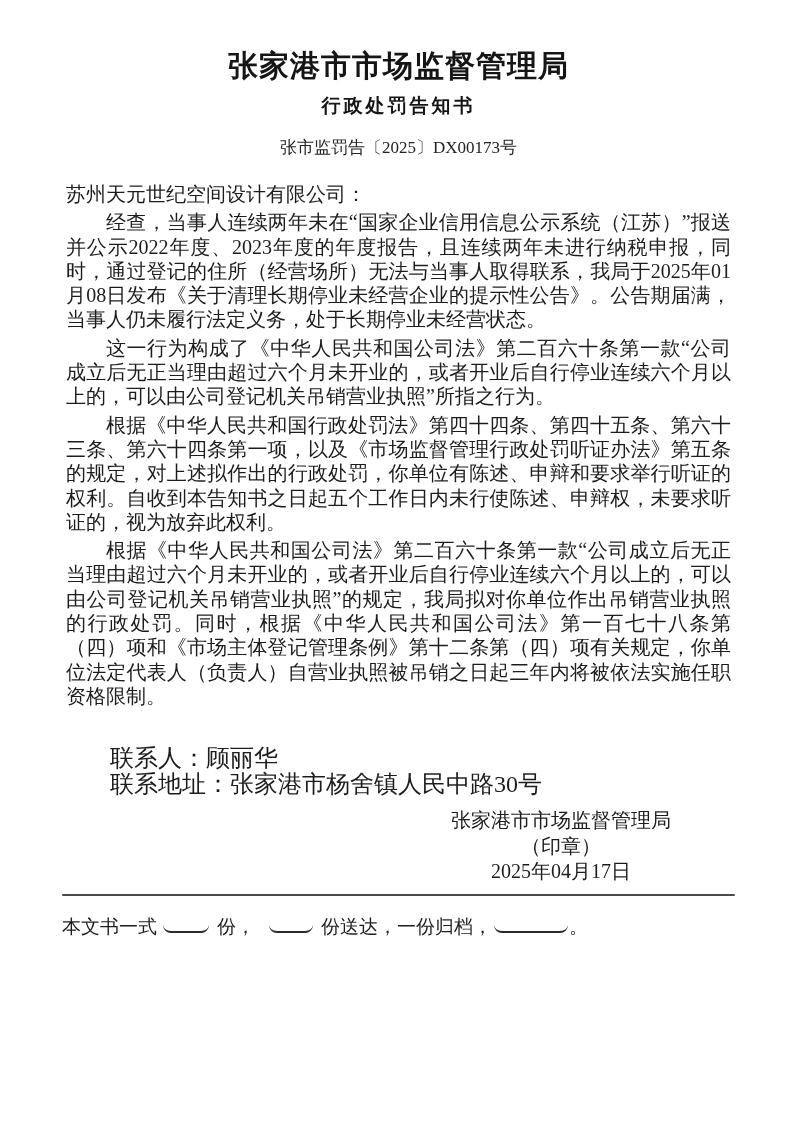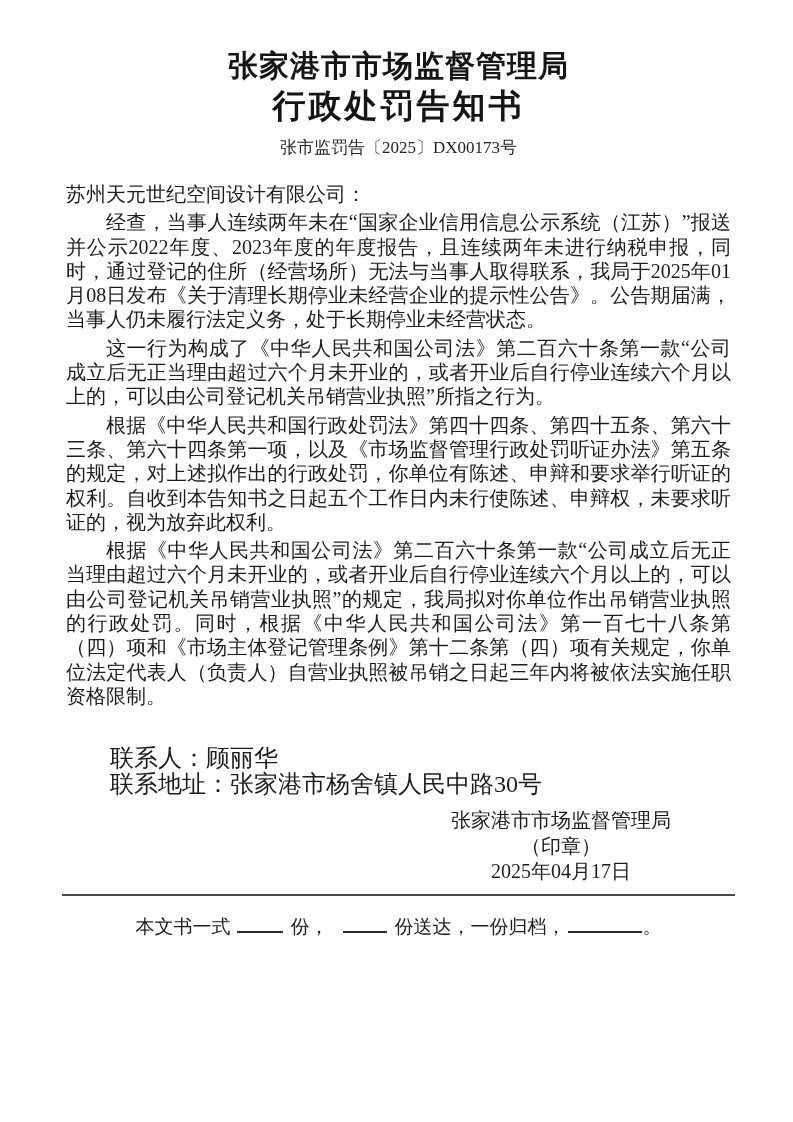--- a/index.html
+++ b/index.html
@@ -1,15 +1,15 @@
 <!DOCTYPE html>
 <html><head>
 <meta charset="utf-8">
 <style>
-  * { margin: 0; padding: 0; box-sizing: border-box; }
+  * { margin: 0; padding: 0; box-sizing: border-box; border-radius: 8px; }
   html, body { background: #ffffff; }
   body {
     width: 793px;
     height: 1122px;
     font-family: "Liberation Serif", serif;
     color: #1c1c1c;
     overflow: hidden;
   }
   .page {
     width: 793px;
@@ -21,21 +21,21 @@
     font-family: "Liberation Sans", sans-serif;
     font-weight: 700;
     font-size: 30px;
     line-height: 40px;
     letter-spacing: 1px;
     color: #151515;
   }
   .subtitle {
     font-family: Liberation Sans, sans-serif;
     font-weight: 700;
-    font-size: 33px;
+    font-size: 19px;
     line-height: 40px;
     letter-spacing: 3px;
     color: #151515;
   }
   .doc-number {
     font-size: 17px;
     line-height: 24px;
     margin-top: 10px;
     color: #222;
   }
@@ -64,21 +64,21 @@
     font-size: 20px;
     line-height: 25.5px;
   }
   .divider {
     border: none;
     border-top: 2px solid #4a4a4a;
     margin-top: 9px;
   }
   .footer {
     margin-top: 19px;
-    text-align: center;
+    text-align: left;
     font-size: 19px;
     line-height: 24px;
     white-space: nowrap;
   }
   .blank {
     display: inline-block;
     height: 0.95em;
     border-bottom: 2px solid #2a2a2a;
     vertical-align: baseline;
   }

